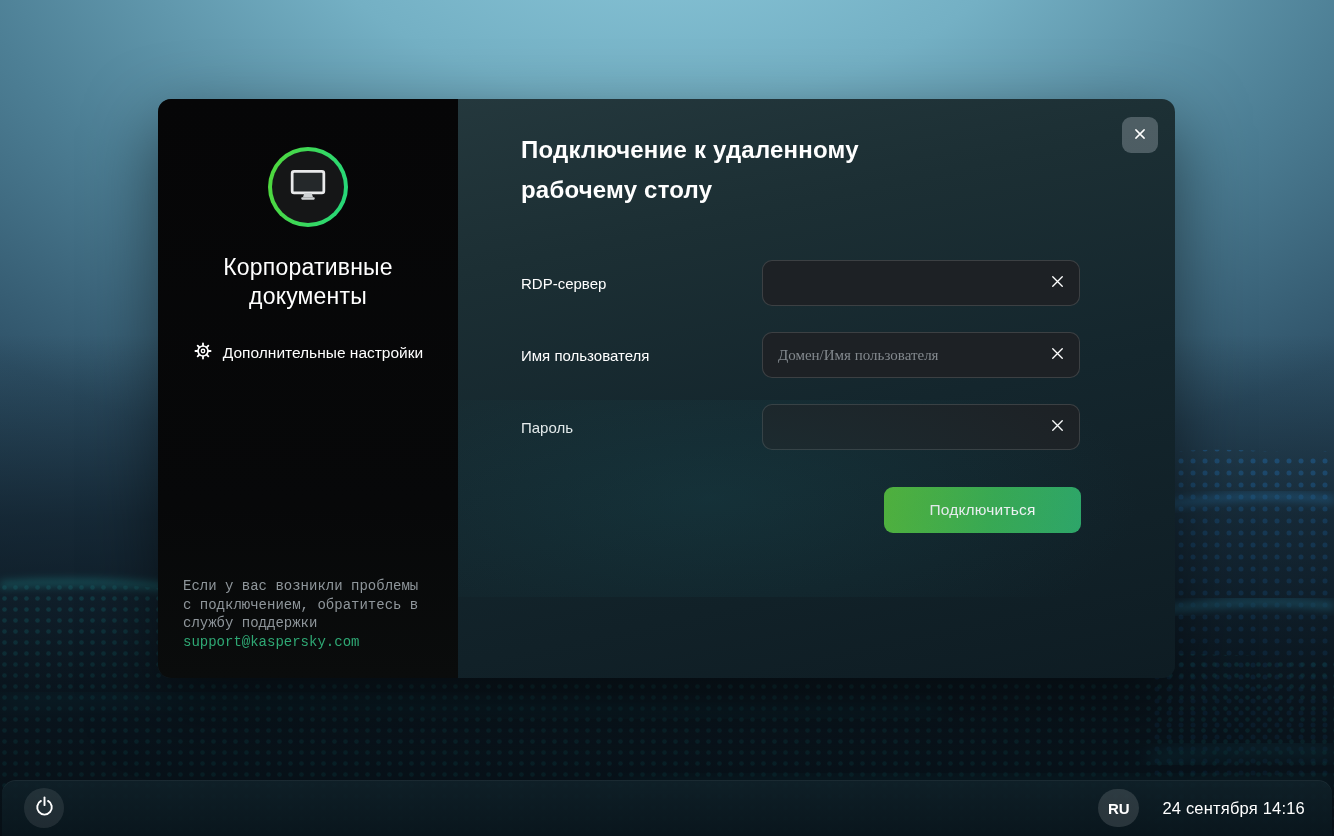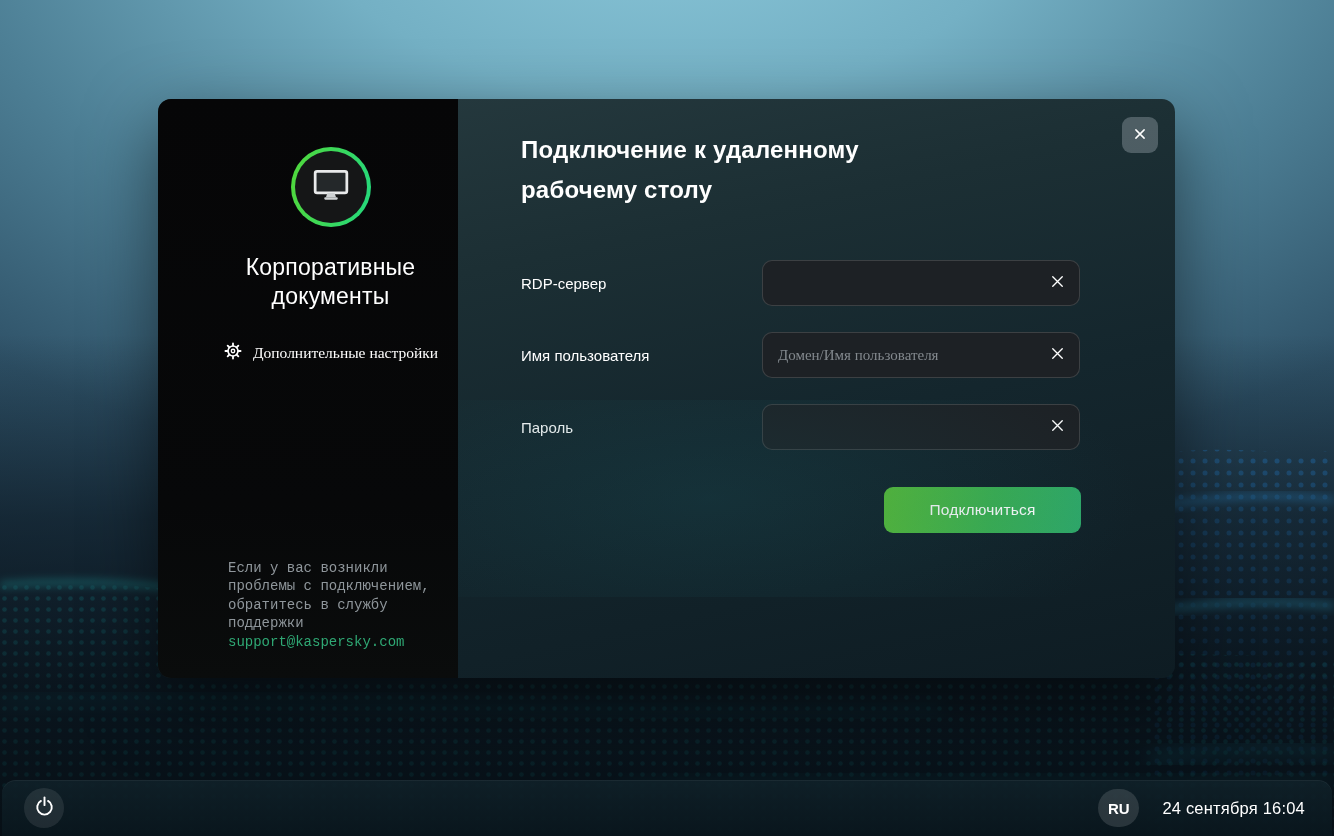--- a/index.html
+++ b/index.html
@@ -15,29 +15,29 @@
     background:linear-gradient(180deg, rgba(5,13,20,0) 40%, rgba(5,13,20,0.55) 62%, rgba(3,9,14,0.78) 82%, rgba(2,7,11,0.85) 100%);}
 
   
   .dialog{position:absolute;left:158px;top:99px;width:1017px;height:579px;z-index:3;
     border-radius:13px;box-shadow:0 24px 70px rgba(0,0,0,0.5);
     background:linear-gradient(168deg,#273b40 0%,#1c2f34 30%,#14262d 58%,#0e1c23 100%);}
   .dialog::after{content:"";position:absolute;left:300px;right:0;top:52%;height:34%;
     background:radial-gradient(60% 90% at 35% 50%, rgba(26,82,90,0.28), rgba(0,0,0,0)); pointer-events:none;}
   .dialog-left{position:absolute;left:0;top:0;bottom:0;width:300px;border-radius:13px 0 0 13px;
     background:linear-gradient(180deg,#060607 0%,#070809 70%,#0a0c0c 100%);
-    display:flex;flex-direction:column;align-items:center;padding-top:48px;box-sizing:border-box;padding-left:45px;}
+    display:flex;flex-direction:column;align-items:center;padding-top:48px;box-sizing:border-box;}
   .app-icon-ring{width:80px;height:80px;border-radius:50%;padding:4px;box-sizing:border-box;
     background:linear-gradient(100deg,#52d839,#23d87e);display:flex;align-items:center;justify-content:center;}
   .app-icon-inner{width:72px;height:72px;border-radius:50%;background:#151617;
     display:flex;align-items:center;justify-content:center;}
   .app-title{margin-top:26px;width:232px;text-align:center;color:#fff;
     font-size:23px;line-height:29px;font-weight:500;letter-spacing:.2px;}
   .adv-settings{margin-top:30px;display:flex;align-items:center;gap:10px;color:#fff;
-    font-size:15.5px;cursor:pointer;background:none;border:none;padding:0;font-family:Liberation Serif, serif;}
+    font-size:15.5px;cursor:pointer;background:none;border:none;padding:0;font-family:Liberation Sans, sans-serif;}
   .support-note{margin-top:auto;width:100%;box-sizing:border-box;padding:0 24px 27px 25px;
     color:#8f969b;font-size:14px;line-height:18.5px;font-family:Liberation Mono, monospace;}
   .support-link{color:#2fa874;text-decoration:none;cursor:pointer;}
 
   .close-btn{position:absolute;top:18px;right:17px;width:36px;height:36px;border-radius:9px;
     background:rgba(148,160,168,0.42);border:none;display:flex;align-items:center;justify-content:center;cursor:pointer;}
 
   .dialog-heading{position:absolute;left:363px;top:31px;width:450px;color:#fff;
     font-size:24px;line-height:40px;font-weight:700;letter-spacing:.2px;margin:0;}
 
@@ -191,15 +191,15 @@
   <button class="power-btn">
     <span>
       <svg width="23" height="23" viewBox="0 0 24 24" fill="none" stroke="#fff" stroke-width="2" stroke-linecap="round">
         <path d="M8.3 6.2 a7.6 7.6 0 1 0 7.4 0"></path>
         <line x1="12" y1="2.6" x2="12" y2="10.6"></line>
       </svg>
     </span>
   </button>
   <div class="tb-right">
     <button class="lang-badge">RU</button>
-    <div class="clock">24 сентября 16:04</div>
+    <div class="clock">24 сентября 14:16</div>
   </div>
 </div>
 
 </body></html>

